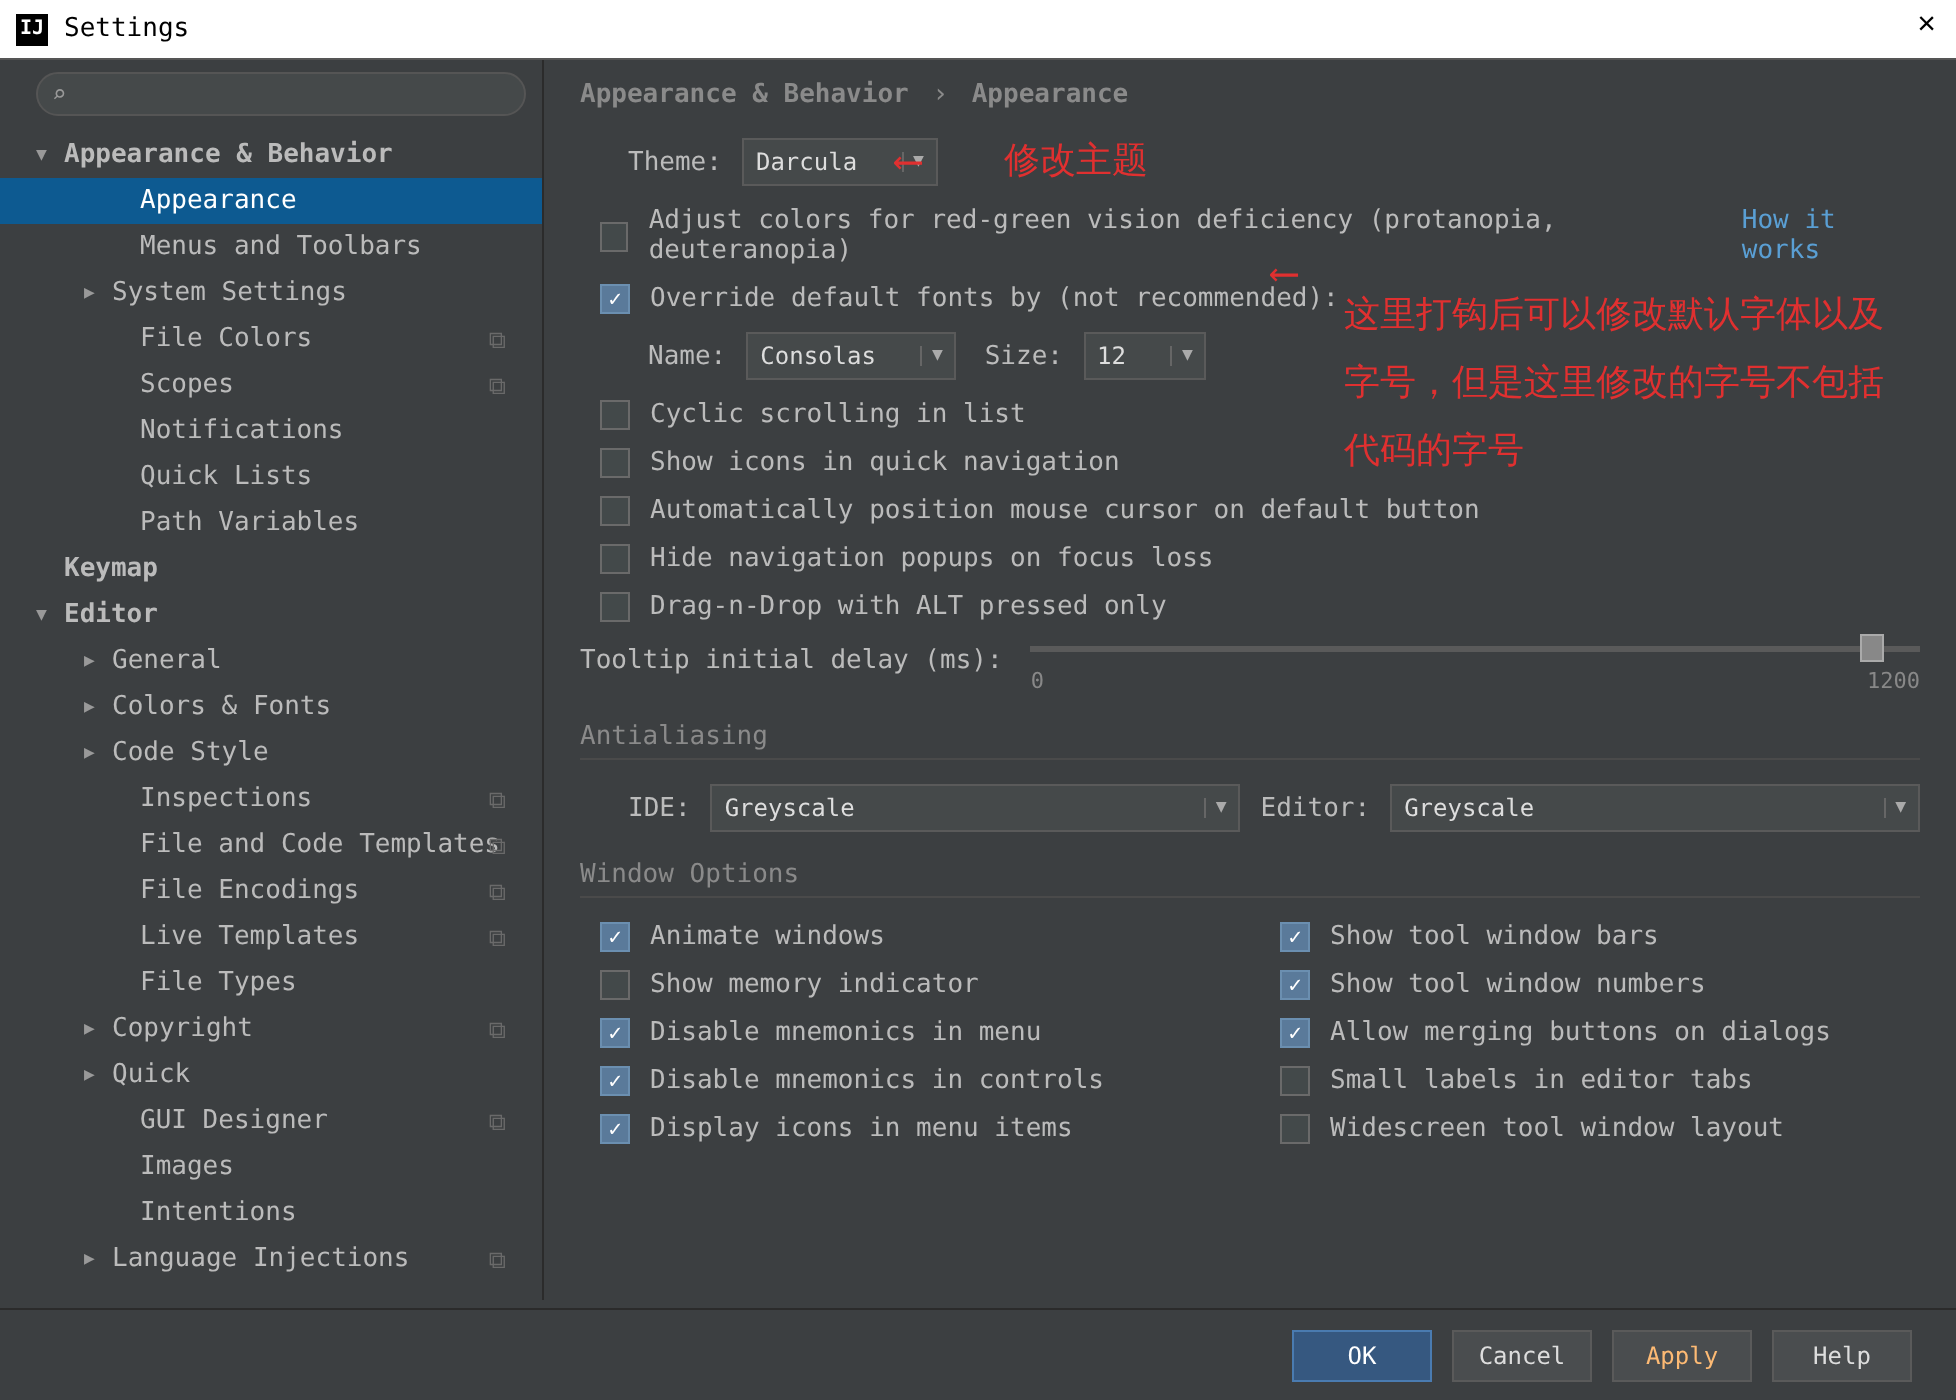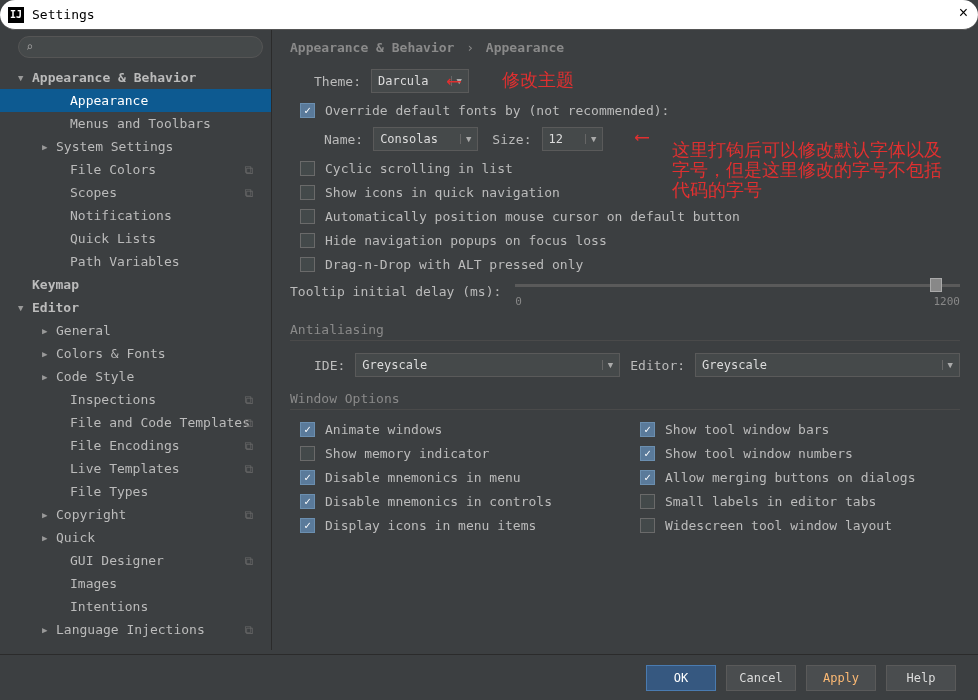--- a/index.html
+++ b/index.html
@@ -16,21 +16,20 @@
   }
   .titlebar {
     background: #fff;
     color: #000;
     height: 30px;
     display: flex;
     align-items: center;
     padding: 0 8px;
     border-bottom: 1px solid #555;
     position: relative;
-    border-radius: 15px;
   }
   .titlebar .app-icon {
     width: 16px; height: 16px;
     background: #000;
     color: #fff;
     font-size: 10px;
     display: flex; align-items: center; justify-content: center;
     margin-right: 8px;
     font-weight: bold;
   }
@@ -395,20 +394,25 @@
     </div>
 
     <div class="row indent">
       <span class="label">Theme:</span>
       <span class="combo">
         <span>Darcula</span>
         <span class="caret">▼</span>
       </span>
     </div>
 
+    <div class="checkbox">
+      <span class="box"></span>
+      <span>Adjust colors for red-green vision deficiency (protanopia, deuteranopia)</span>
+      <span class="link">How it works</span>
+    </div>
 
     <div class="checkbox">
       <span class="box checked">✓</span>
       <span>Override default fonts by (not recommended):</span>
     </div>
 
     <div class="row indent" style="margin-left:34px;">
       <span class="label">Name:</span>
       <span class="combo">
         <span>Consolas</span>
@@ -511,21 +515,21 @@
         </div>
         <div class="checkbox">
           <span class="box"></span>
           <span>Widescreen tool window layout</span>
         </div>
       </div>
 
     <span class="arrow-red" style="left:176px; top:38px;">⟵</span>
     <span class="anno" style="left:230px; top:38px;">修改主题</span>
     <span class="arrow-red" style="left:364px; top:94px;">⟵</span>
-    <div class="anno" style="left:400px; top:110px; width:280px; line-height:20px;">这里打钩后可以修改默认字体以及字号，但是这里修改的字号不包括代码的字号</div>
+    <div class="anno" style="left:400px; top:110px; width:280px; line-height:34px;">这里打钩后可以修改默认字体以及字号，但是这里修改的字号不包括代码的字号</div>
   </div>
 </div>
 
 <div class="footer">
   <button class="btn primary">OK</button>
   <button class="btn">Cancel</button>
   <button class="btn disabled">Apply</button>
   <button class="btn">Help</button>
 </div>
 

